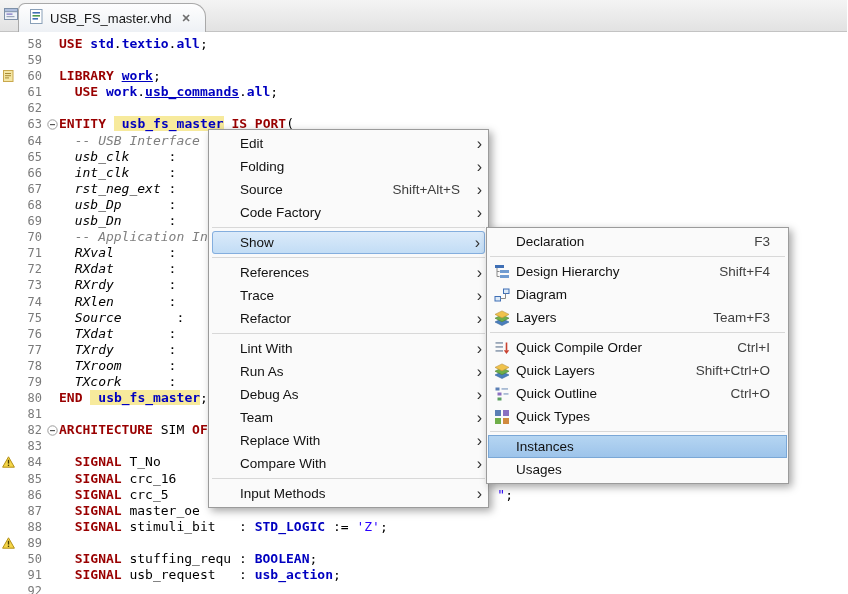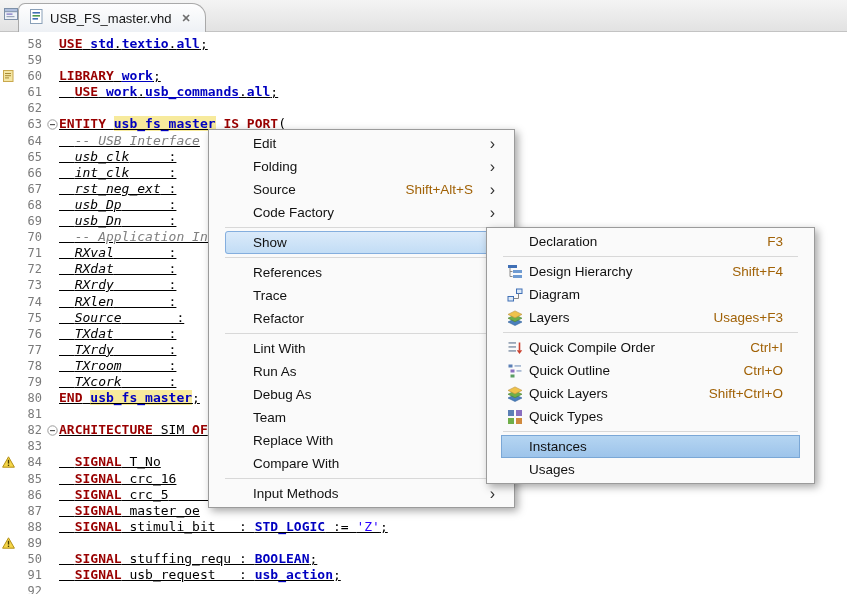--- a/index.html
+++ b/index.html
@@ -17,45 +17,45 @@
   .tab-close{font-size:11px;font-weight:bold;color:#6f6f6f;margin-left:4px;cursor:default;}
 
   
   .editor{position:absolute;top:32px;left:0;right:0;bottom:0;background:#fff;
           font-family:"DejaVu Sans Mono",monospace;font-size:13px;color:#000;}
   #code-lines{padding-top:4px;}
   .line-row{display:flex;height:16.1px;line-height:16.1px;align-items:center;}
   .col-marker{width:16px;flex:0 0 16px;display:flex;justify-content:center;align-items:center;}
   .col-num{width:26px;flex:0 0 26px;text-align:right;color:#7a7a7a;font-size:12px;padding-right:3px;}
   .col-fold{width:14px;flex:0 0 14px;display:flex;justify-content:center;align-items:center;}
-  pre.code-text{margin:0;white-space:pre;font:inherit;text-decoration:underline;}
+  pre.code-text{margin:0;white-space:pre;font:inherit;}
 
   .tok-k{color:#990000;font-weight:bold;}
   .tok-i{color:#0000C0;font-weight:bold;}
   .tok-u{color:#0000C0;font-weight:bold;text-decoration:underline;}
   .tok-p{color:#000;}
   .tok-c{color:#7F7F7F;font-style:italic;}
   .tok-o{color:#000;font-style:italic;}
   .tok-s{color:#2A00FF;}
   .tok-b{color:#000;font-weight:bold;}
-  .tok-h{color:#0000C0;font-weight:bold;background:#F7EA9C;}
+  .tok-h{color:#0000C0;font-weight:bold;background:#F7EA9C;padding-left:8px;}
 
   
   .menu{position:absolute;background:#fafafa;border:1px solid #9b9b9b;
-        box-shadow:3px 3px 8px rgba(0,0,0,.35);padding:2px 14px;
+        box-shadow:3px 3px 8px rgba(0,0,0,.35);padding:2px 1px;
         font-size:13.5px;color:#111;z-index:10;}
   .main-menu{left:208px;top:129px;width:277px;}
   .sub-menu{left:486px;top:227px;width:299px;z-index:11;}
   .menu-item{height:23px;display:flex;align-items:center;padding-right:5px;}
   .main-menu .menu-item{padding-left:30px;}
   .sub-menu .menu-item{padding-left:6px;}
   .mi-icon{width:18px;flex:0 0 18px;display:flex;align-items:center;justify-content:flex-start;}
   .sub-menu .mi-label{margin-left:4px;}
   .mi-space{flex:1;}
-  .mi-shortcut{margin-right:12px;color:#a16207;}
+  .mi-shortcut{margin-right:12px;color:#404040;}
   .mi-arrow{width:10px;color:#333;font-size:16px;line-height:1;text-align:right;}
   .menu-sep{height:1px;background:#d8d8d8;margin:3px 2px;}
   .main-menu .menu-item.highlighted{background:linear-gradient(#dcebfa,#c1dcf5);
         outline:1px solid #84aede;outline-offset:-1px;border-radius:3px;margin:0 2px;padding-left:28px;}
   .sub-menu .menu-item.selected{background:linear-gradient(#b6d6f2,#9cc3ea);
         outline:1px solid #7aa7d6;outline-offset:-1px;}
 </style>
 </head>
 <body>
 
@@ -440,66 +440,66 @@
       <div class="menu-item">
         <span class="mi-icon">
           <svg width="16" height="16" viewBox="0 0 16 16">
             <polygon points="8,8.5 15,12 8,15.5 1,12" fill="#4a7fbd" stroke="#33619b" stroke-width="0.6"></polygon>
             <polygon points="8,4.7 15,8.2 8,11.7 1,8.2" fill="#6fae49" stroke="#4e8231" stroke-width="0.6"></polygon>
             <polygon points="8,0.9 15,4.4 8,7.9 1,4.4" fill="#f0c24b" stroke="#b8903a" stroke-width="0.6"></polygon>
           </svg>
         </span>
         <span class="mi-label">Layers</span>
         <span class="mi-space"></span>
-        <span class="mi-shortcut">Usages+F3</span>
+        <span class="mi-shortcut">Team+F3</span>
       </div>
       <div class="menu-sep"></div>
       <div class="menu-item">
         <span class="mi-icon">
           <svg width="16" height="16" viewBox="0 0 16 16">
             <rect x="1.5" y="2" width="7.5" height="1.8" fill="#9aa7b8"></rect>
             <rect x="1.5" y="6" width="7.5" height="1.8" fill="#9aa7b8"></rect>
             <rect x="1.5" y="10" width="7.5" height="1.8" fill="#9aa7b8"></rect>
             <path d="M12.5 2.5 v8" stroke="#c9412f" stroke-width="1.6" fill="none"></path>
             <polygon points="12.5,14 9.8,10.2 15.2,10.2" fill="#c9412f"></polygon>
           </svg>
         </span>
         <span class="mi-label">Quick Compile Order</span>
         <span class="mi-space"></span>
         <span class="mi-shortcut">Ctrl+I</span>
       </div>
       <div class="menu-item">
         <span class="mi-icon">
           <svg width="16" height="16" viewBox="0 0 16 16">
+            <polygon points="8,8.5 15,12 8,15.5 1,12" fill="#4a7fbd" stroke="#33619b" stroke-width="0.6"></polygon>
+            <polygon points="8,4.7 15,8.2 8,11.7 1,8.2" fill="#6fae49" stroke="#4e8231" stroke-width="0.6"></polygon>
+            <polygon points="8,0.9 15,4.4 8,7.9 1,4.4" fill="#f0c24b" stroke="#b8903a" stroke-width="0.6"></polygon>
+          </svg>
+        </span>
+        <span class="mi-label">Quick Layers</span>
+        <span class="mi-space"></span>
+        <span class="mi-shortcut">Shift+Ctrl+O</span>
+      </div>
+      <div class="menu-item">
+        <span class="mi-icon">
+          <svg width="16" height="16" viewBox="0 0 16 16">
             <rect x="1.5" y="1.5" width="4" height="3" fill="#5b7fb5"></rect>
             <rect x="7.5" y="2" width="6.5" height="1.8" fill="#a9bbd4"></rect>
             <rect x="3.5" y="6.5" width="4" height="3" fill="#8a6fc0"></rect>
             <rect x="9.5" y="7" width="5" height="1.8" fill="#a9bbd4"></rect>
             <rect x="3.5" y="11.5" width="4" height="3" fill="#5b9e62"></rect>
           </svg>
         </span>
         <span class="mi-label">Quick Outline</span>
         <span class="mi-space"></span>
         <span class="mi-shortcut">Ctrl+O</span>
       </div>
       <div class="menu-item">
         <span class="mi-icon">
           <svg width="16" height="16" viewBox="0 0 16 16">
-            <polygon points="8,8.5 15,12 8,15.5 1,12" fill="#4a7fbd" stroke="#33619b" stroke-width="0.6"></polygon>
-            <polygon points="8,4.7 15,8.2 8,11.7 1,8.2" fill="#6fae49" stroke="#4e8231" stroke-width="0.6"></polygon>
-            <polygon points="8,0.9 15,4.4 8,7.9 1,4.4" fill="#f0c24b" stroke="#b8903a" stroke-width="0.6"></polygon>
-          </svg>
-        </span>
-        <span class="mi-label">Quick Layers</span>
-        <span class="mi-space"></span>
-        <span class="mi-shortcut">Shift+Ctrl+O</span>
-      </div>
-      <div class="menu-item">
-        <span class="mi-icon">
-          <svg width="16" height="16" viewBox="0 0 16 16">
             <rect x="1" y="1" width="6" height="6" fill="#5b7fb5"></rect>
             <rect x="9" y="1" width="6" height="6" fill="#8a6fc0"></rect>
             <rect x="1" y="9" width="6" height="6" fill="#6fae49"></rect>
             <rect x="9" y="9" width="6" height="6" fill="#d08a3e"></rect>
           </svg>
         </span>
         <span class="mi-label">Quick Types</span>
         <span class="mi-space"></span>
       </div>
       <div class="menu-sep"></div>

